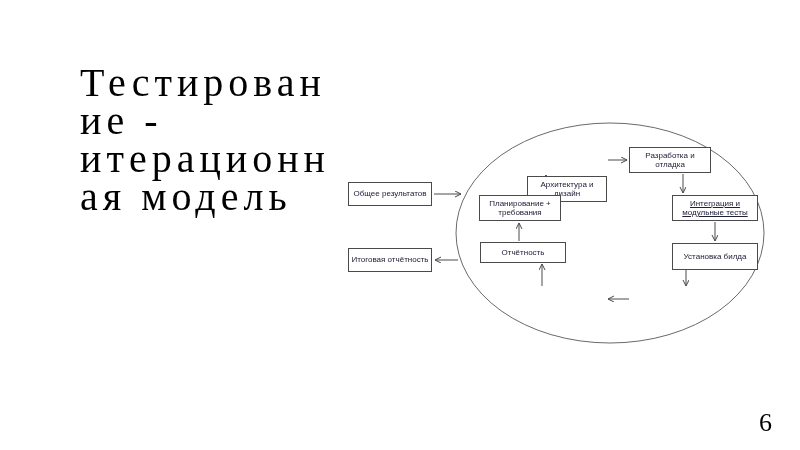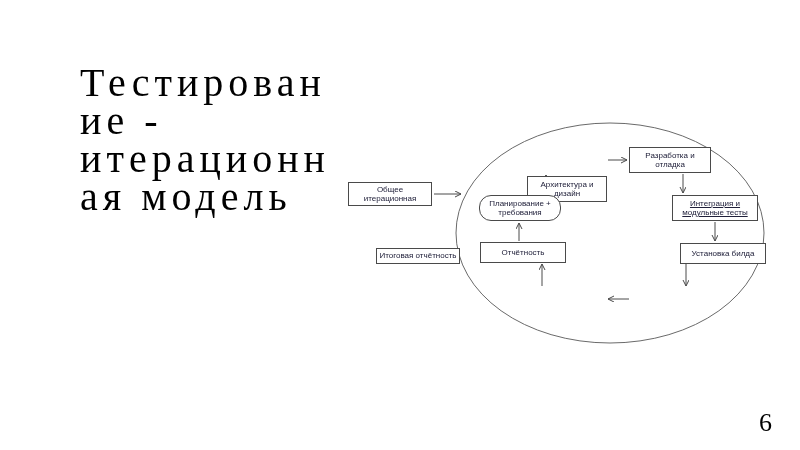--- a/index.html
+++ b/index.html
@@ -83,35 +83,35 @@
       <line x1="338" y1="59" x2="338" y2="78" stroke="#4a4a4a" stroke-width="1" marker-end="url(#arrow)"></line>
       <line x1="370" y1="107" x2="370" y2="126" stroke="#4a4a4a" stroke-width="1" marker-end="url(#arrow)"></line>
       <line x1="341" y1="149" x2="341" y2="171" stroke="#4a4a4a" stroke-width="1" marker-end="url(#arrow)"></line>
       <line x1="284" y1="184" x2="263" y2="184" stroke="#4a4a4a" stroke-width="1" marker-end="url(#arrow)"></line>
       <line x1="197" y1="171" x2="197" y2="149" stroke="#4a4a4a" stroke-width="1" marker-end="url(#arrow)"></line>
       <line x1="174" y1="126" x2="174" y2="108" stroke="#4a4a4a" stroke-width="1" marker-end="url(#arrow)"></line>
       <line x1="89" y1="79" x2="116" y2="79" stroke="#4a4a4a" stroke-width="1" marker-end="url(#arrow)"></line>
       <line x1="113" y1="145" x2="90" y2="145" stroke="#4a4a4a" stroke-width="1" marker-end="url(#arrow)"></line>
     </svg>
 
-    <div class="node" style="left:3px; top:67px; width:84px; height:24px;">Общее итерационная</div>
+    <div class="node" style="left:3px; top:67px; width:84px; height:24px;">Общее результатов</div>
 
-    <div class="node" style="left:3px; top:133px; width:84px; height:16px;margin-left:28px;">Итоговая отчётность</div>
+    <div class="node" style="left:3px; top:133px; width:84px; height:24px;">Итоговая отчётность</div>
 
     <div class="node" style="left:182px; top:32px; width:80px; height:26px;margin-top:29px;">Архитектура и дизайн</div>
 
     <div class="node" style="left:284px; top:32px; width:82px; height:26px;">Разработка и отладка</div>
 
-    <div class="node" style="left:134px; top:80px; width:82px; height:26px;border-radius:12px;">Планирование + требования</div>
+    <div class="node" style="left:134px; top:80px; width:82px; height:26px;">Планирование + требования</div>
 
     <div class="node" style="left:327px; top:80px; width:86px; height:26px;text-decoration:underline;">Интеграция и модульные тесты</div>
 
     <div class="node" style="left:135px; top:127px; width:86px; height:21px;">Отчётность</div>
 
-    <div class="node" style="left:327px; top:128px; width:86px; height:21px;margin-left:8px;">Установка билда</div>
+    <div class="node" style="left:327px; top:128px; width:86px; height:27px;">Установка билда</div>
 
 
 
   </div>
 
   <div class="page-number">6</div>
 
 </div>
 
 </body></html>

